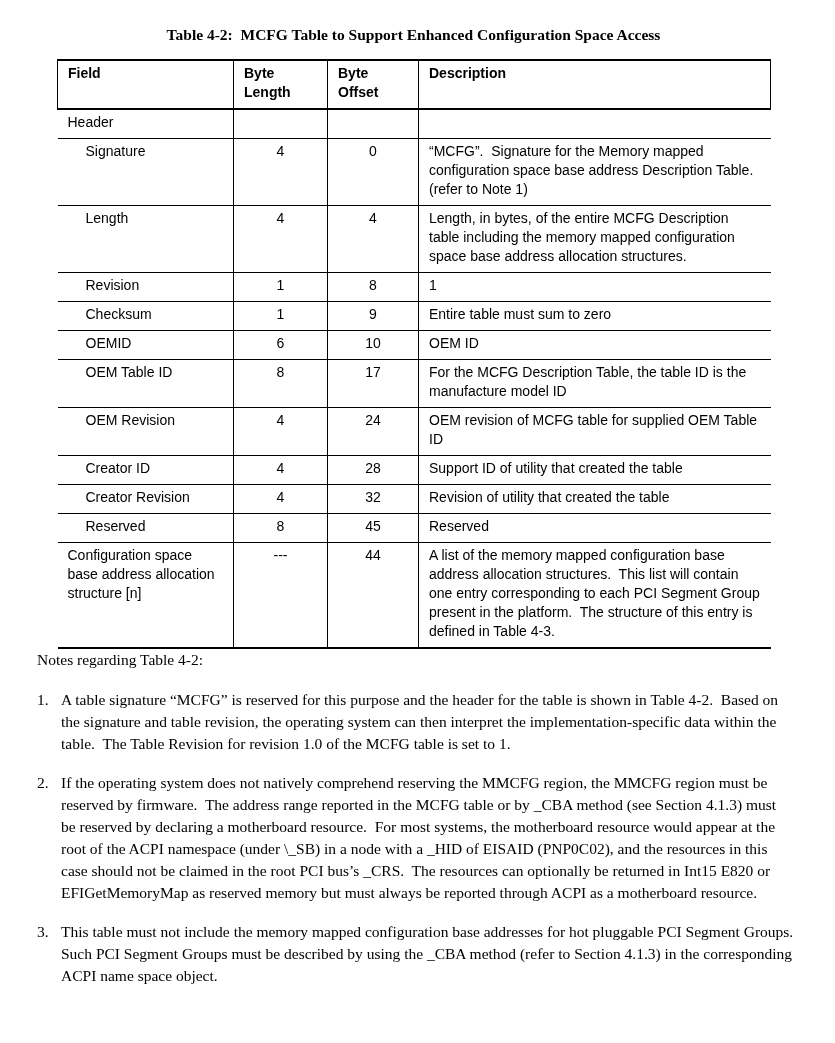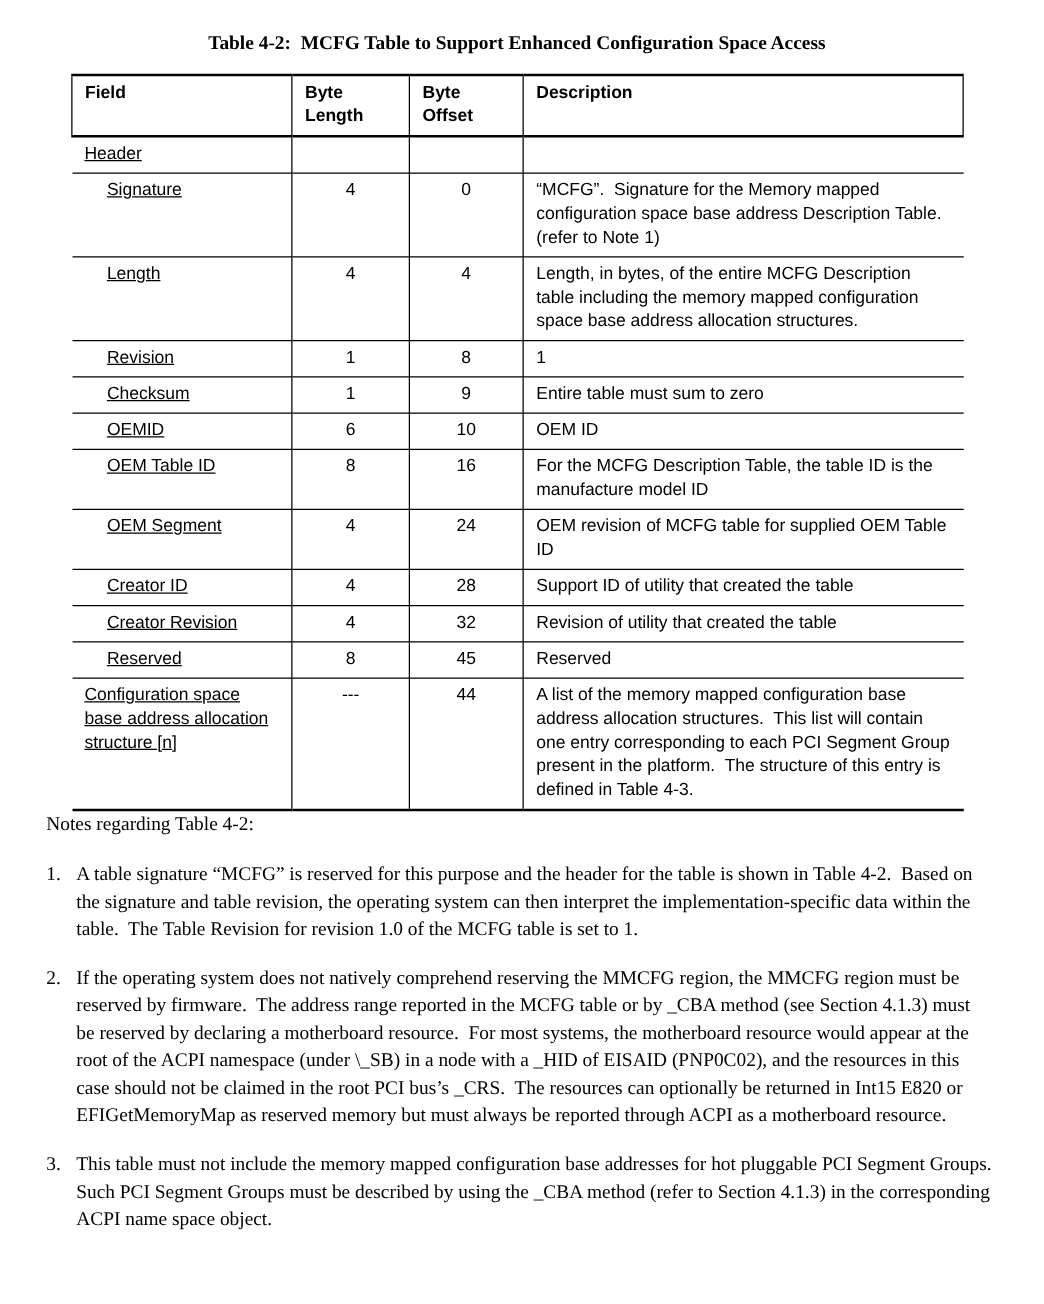--- a/index.html
+++ b/index.html
@@ -39,21 +39,21 @@
     border-right: 1.5px solid #000;
   }
   table.spec thead th {
     text-align: left;
     font-weight: bold;
     white-space: pre-line;           
     border-top: 2px solid #000;
     border-bottom: 2px solid #000;
   }
   table.spec tbody td { border-bottom: 1.5px solid #000; }
-  table.spec tbody td:first-child { border-left: none; text-decoration: underline; }
+  table.spec tbody td:first-child { border-left: none; }
   table.spec tbody td:last-child  { border-right: none; }
   table.spec tbody tr:last-child td { border-bottom: 2px solid #000; }
 
   td.num  { text-align: center; }
   td.desc { white-space: pre-wrap; }  
   td.field.sub { padding-left: 28px; }
   tr.blank-row td { height: 17px; }
 
   
   .notes {
@@ -124,25 +124,25 @@
       </tr>
       <tr>
         <td class="field sub">OEMID</td>
         <td class="num">6</td>
         <td class="num">10</td>
         <td class="desc">OEM ID</td>
       </tr>
       <tr>
         <td class="field sub">OEM Table ID</td>
         <td class="num">8</td>
-        <td class="num">16</td>
+        <td class="num">17</td>
         <td class="desc">For the MCFG Description Table, the table ID is the manufacture model ID</td>
       </tr>
       <tr>
-        <td class="field sub">OEM Segment</td>
+        <td class="field sub">OEM Revision</td>
         <td class="num">4</td>
         <td class="num">24</td>
         <td class="desc">OEM revision of MCFG table for supplied OEM Table ID</td>
       </tr>
       <tr>
         <td class="field sub">Creator ID</td>
         <td class="num">4</td>
         <td class="num">28</td>
         <td class="desc">Support ID of utility that created the table</td>
       </tr>

